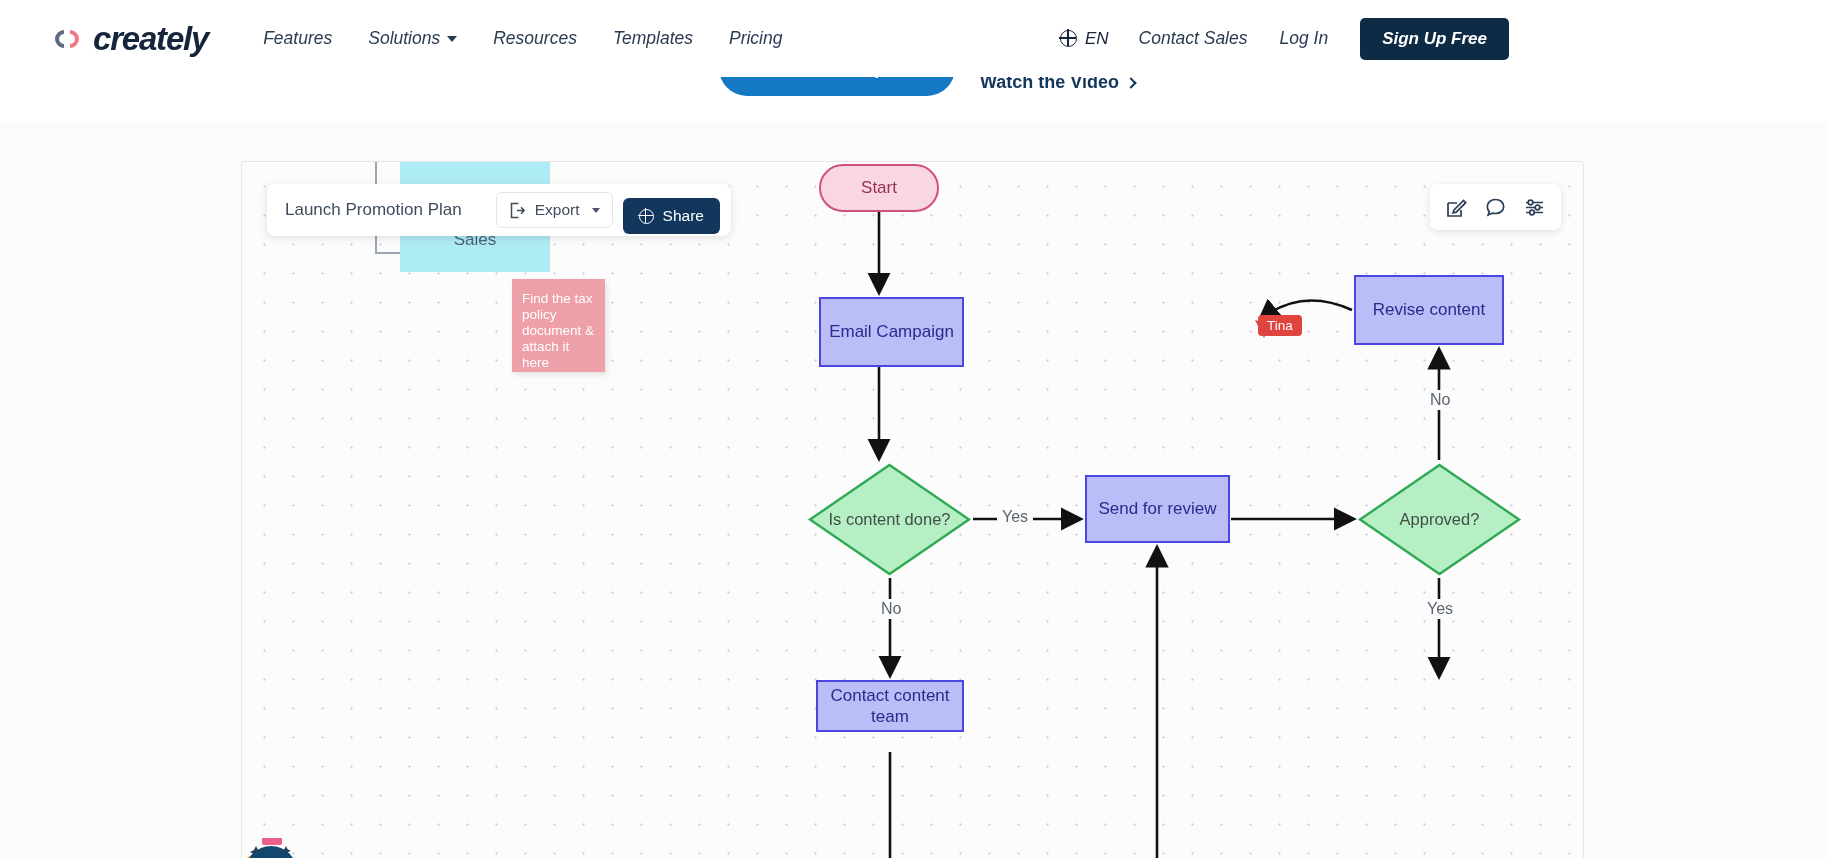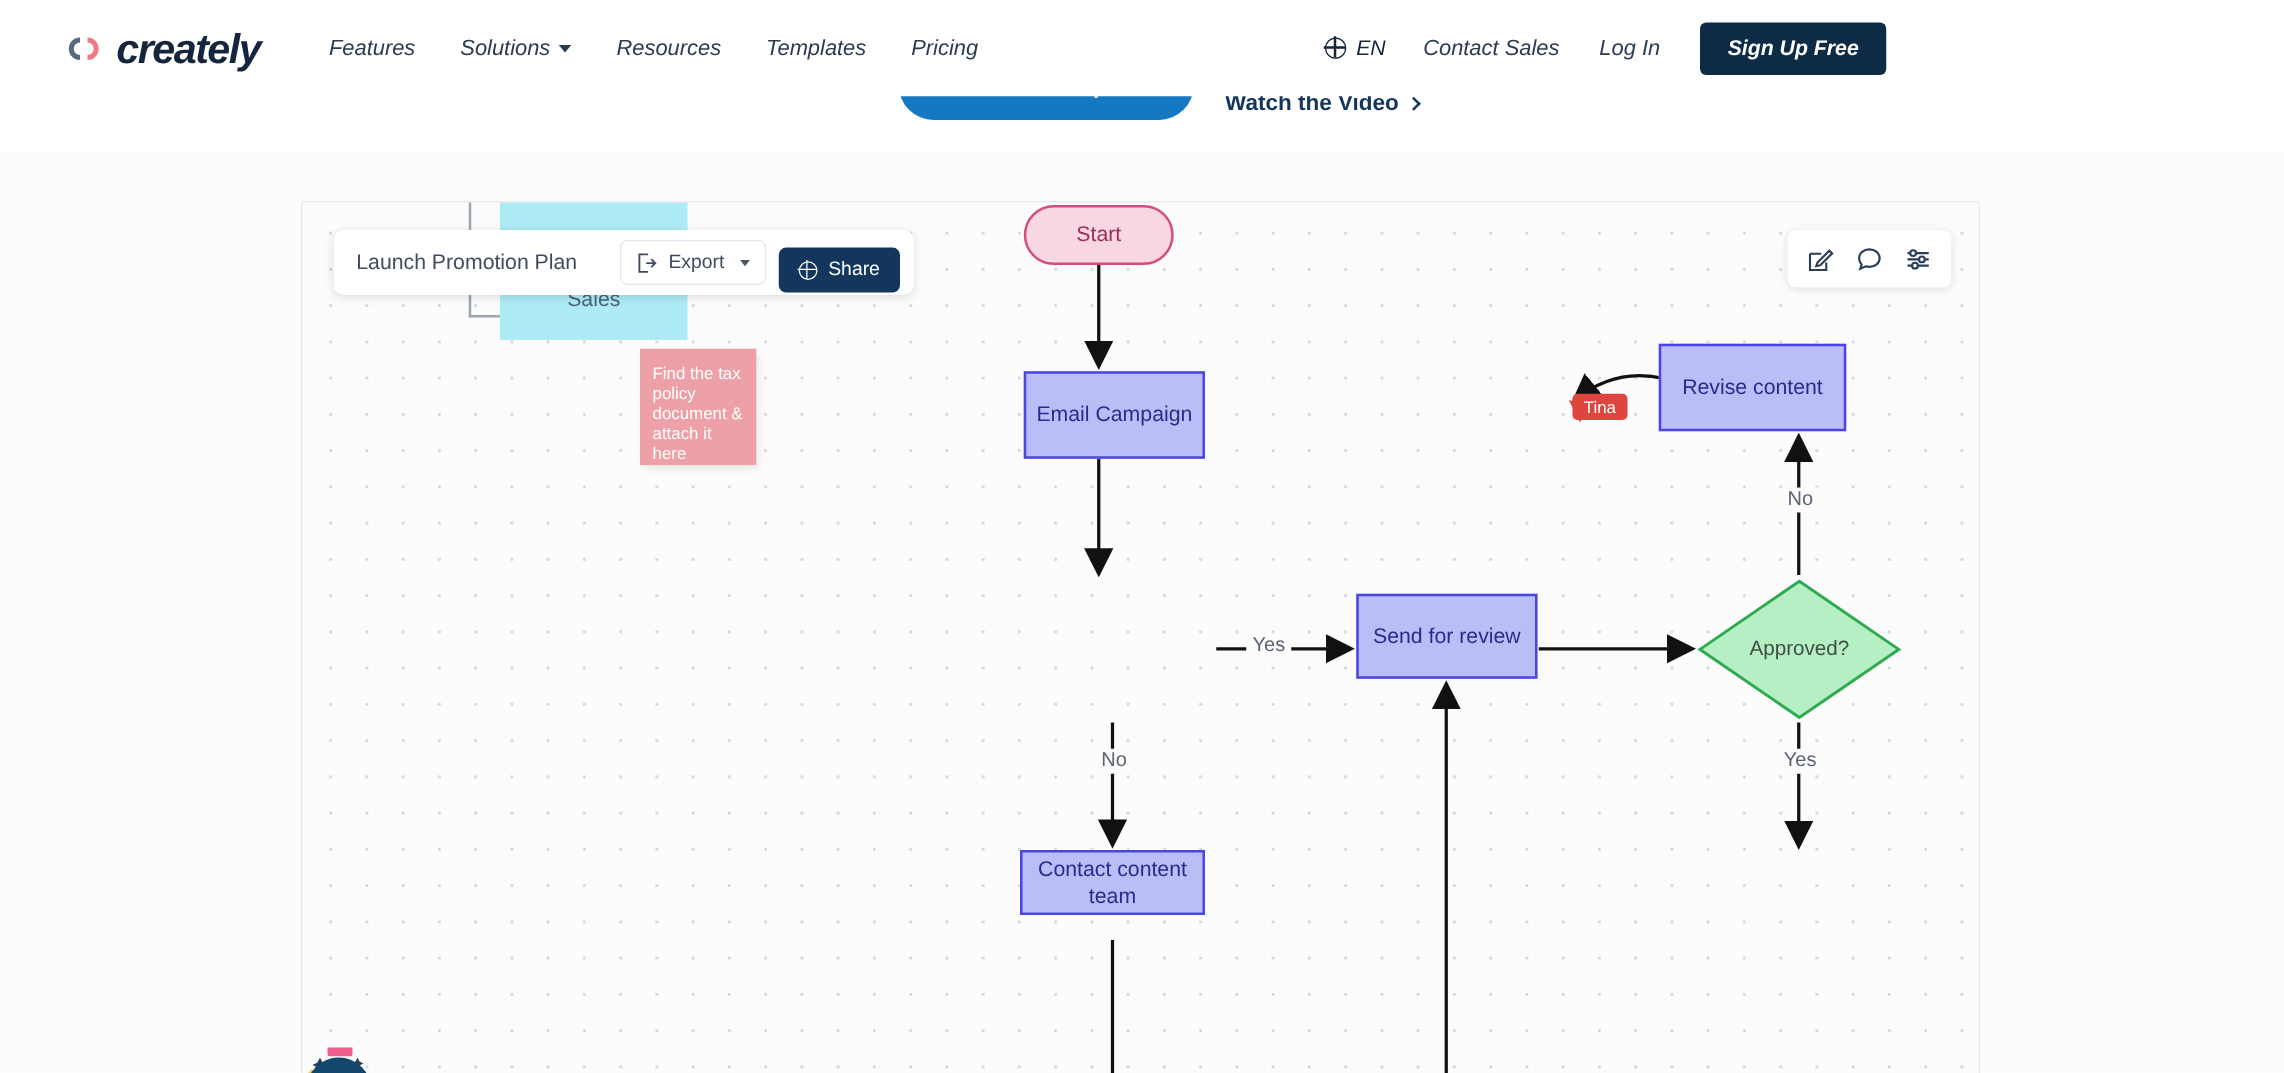--- a/index.html
+++ b/index.html
@@ -183,21 +183,21 @@
     left: 565px; top: 300px; width: 165px; height: 115px;
   }
   .n-send {
     left: 843px; top: 313px; width: 145px; height: 68px;
     background: #bbbdf6; border: 2.2px solid #4c46e0; color: #2a2a8f; font-size: 17px;
   }
   .n-approved {
     left: 1115px; top: 300px; width: 165px; height: 115px;
   }
   .n-revise {
-    left: 1085px; top: 113px; width: 150px; height: 70px;
+    left: 1112px; top: 113px; width: 150px; height: 70px;
     background: #bbbdf6; border: 2.2px solid #4c46e0; color: #2a2a8f; font-size: 17px;
   }
   .n-designs {
     left: 1113px; top: 519px; width: 145px; height: 68px;
     background: #bbbdf6; border: 2.2px solid #4c46e0; color: #2a2a8f; font-size: 17px;
   }
   .n-contact {
     left: 574px; top: 518px; width: 148px; height: 52px;
     background: #bbbdf6; border: 2.2px solid #4c46e0; color: #2a2a8f;
     font-size: 17px; line-height: 1.25;
@@ -336,20 +336,26 @@
     </svg>
 
     <div class="shape n-start">
       <span>Start</span>
     </div>
 
     <div class="shape n-email">
       <span>Email Campaign</span>
     </div>
 
+    <div class="shape n-isdone">
+      <svg width="165" height="115" viewBox="0 0 165 115">
+        <polygon points="82.5,3 162,57.5 82.5,112 3,57.5" fill="#b6efc4" stroke="#2faa52" stroke-width="2.4"></polygon>
+      </svg>
+      <div class="diamond-lbl">Is content done?</div>
+    </div>
 
     <div class="shape n-send">
       <span>Send for review</span>
     </div>
 
     <div class="shape n-approved">
       <svg width="165" height="115" viewBox="0 0 165 115">
         <polygon points="82.5,3 162,57.5 82.5,112 3,57.5" fill="#b6efc4" stroke="#2faa52" stroke-width="2.4"></polygon>
       </svg>
       <div class="diamond-lbl">Approved?</div>

